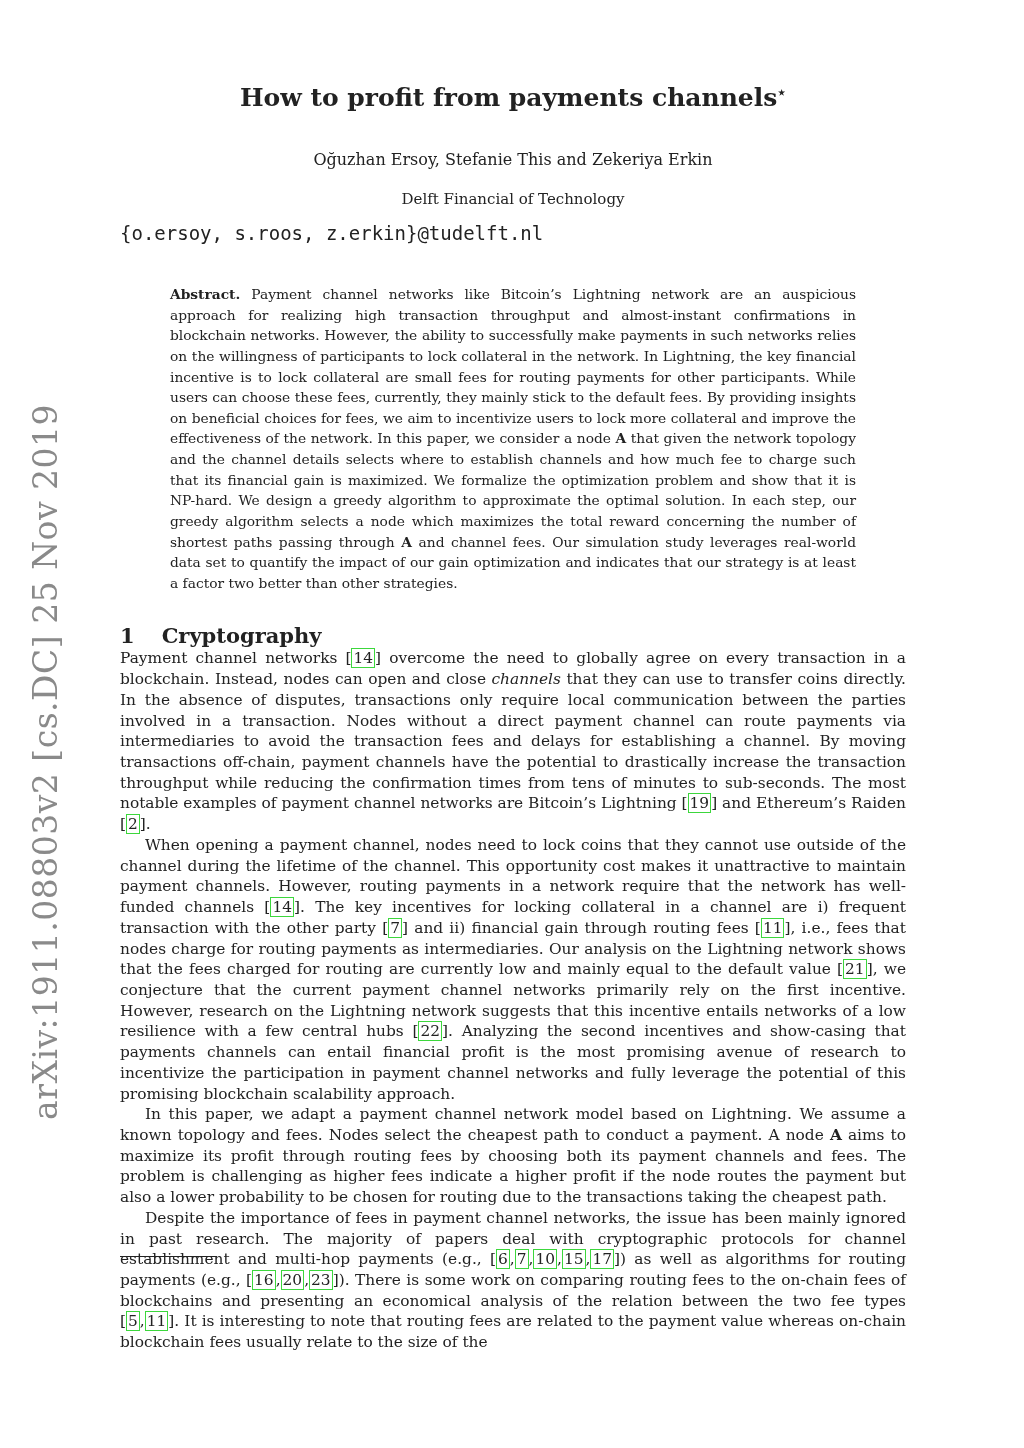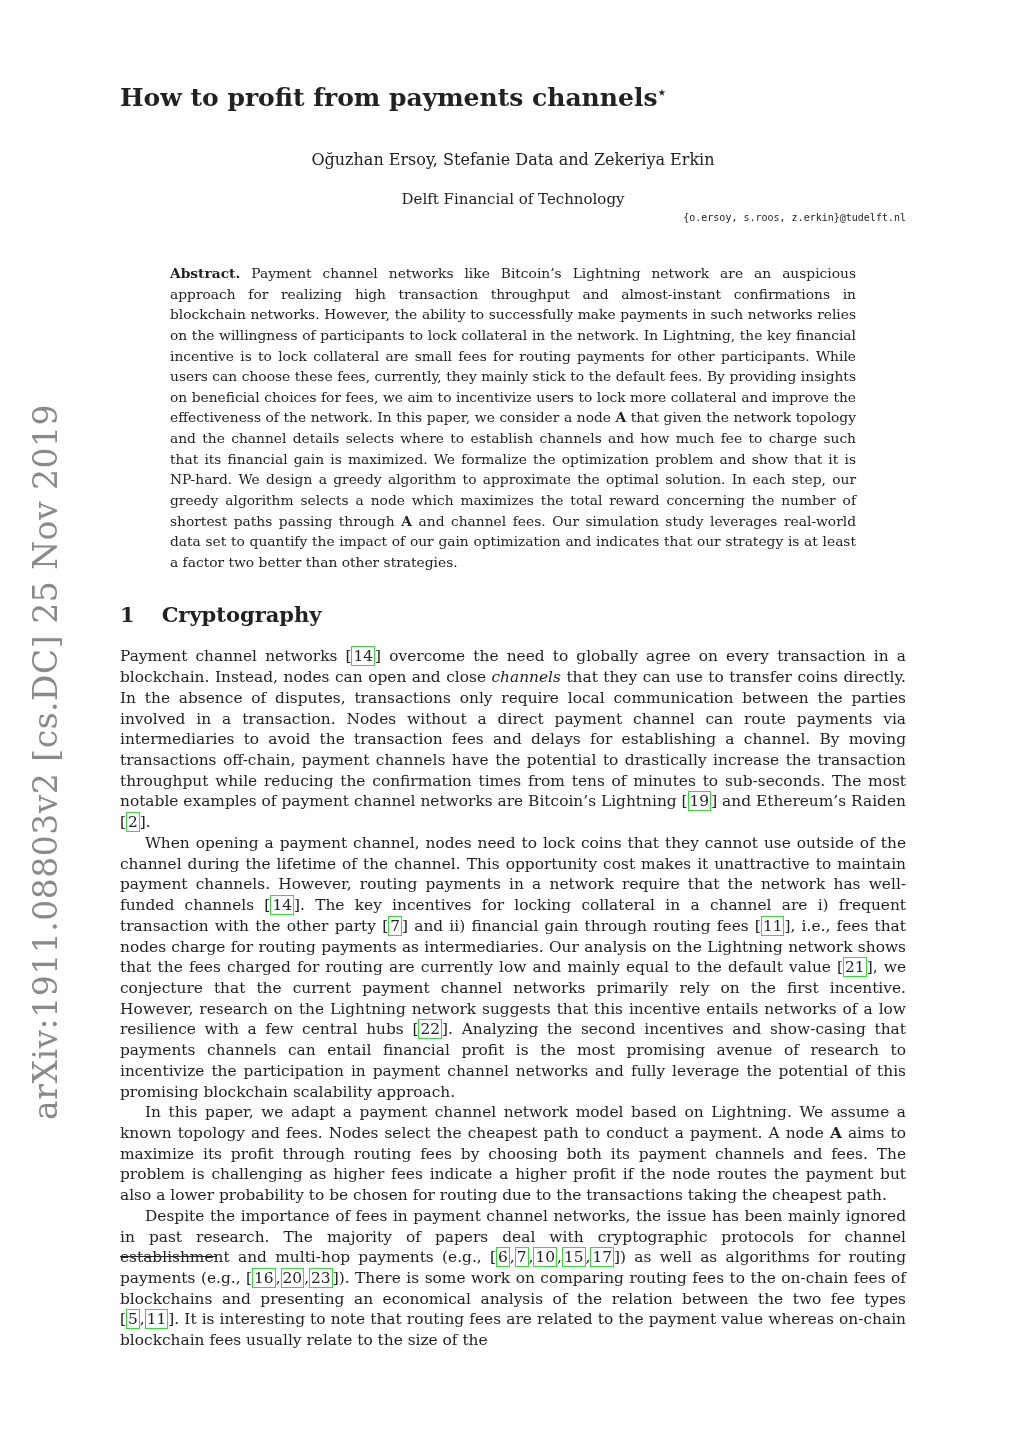--- a/index.html
+++ b/index.html
@@ -11,37 +11,37 @@
   }
   .arxiv-stamp {
     position:absolute; left:45px; top:762px;
     transform:translate(-50%,-50%) rotate(-90deg);
     white-space:nowrap;
     font-size:33px; letter-spacing:0.5px;
     color:var(--sidebar-gray,#8a8a8a);
   }
   .main-col { position:absolute; left:120px; top:84px; width:786px; }
   .paper-title {
-    font-size:25px; font-weight:bold; line-height:1.15;
+    text-align:center; font-size:25px; font-weight:bold; line-height:1.15;
   }
   .paper-title sup { font-size:14px; }
   .authors-line { text-align:center; margin-top:37px; font-size:16px; }
   .affiliation-line { text-align:center; margin-top:21px; font-size:15px; }
   .email-line {
-    text-align:right; margin-top:4px; font-size:10px;
+    text-align:left; margin-top:14px; font-size:19px;
     font-family:"DejaVu Sans Mono", monospace;
   }
   .abstract-block {
     margin:40px 50px 0 50px;
     font-size:13.8px; line-height:1.495; text-align:justify;
   }
   .abstract-label { font-weight:bold; }
   .section-heading { margin-top:30px; font-size:21px; font-weight:bold; }
   .section-number { display:inline-block; margin-right:27px; }
-  .body-text { margin-top:19px; font-size:15.4px; line-height:1.345; text-align:justify; }
+  .body-text { font-size:15.4px; line-height:1.345; text-align:justify; }
   .body-text p { margin:0; }
   .body-text p.ind { text-indent:25px; }
   .cite {
     border:1.5px solid var(--cite-green,#3cd73c);
     padding:0 1px;
   }
   .footnote-block { position:absolute; left:120px; top:1256px; width:786px; }
   .footnote-rule { width:97px; border-top:1.6px solid #222222; margin-bottom:7px; }
   .footnote-body { padding-left:15px; max-width:748px; font-size:13.6px; line-height:1.5; text-align:justify; }
   .footnote-marker { display:inline-block; width:15px; margin-left:-15px; font-size:11px; vertical-align:3px; }
@@ -50,21 +50,21 @@
 </style>
 </head>
 <body>
 
 <div class="arxiv-stamp">arXiv:1911.08803v2  [cs.DC]  25 Nov 2019</div>
 
 <div class="main-col">
 
   <div class="paper-title"><span>How to profit from payments channels</span><sup>⋆</sup></div>
 
-  <div class="authors-line">Oğuzhan Ersoy, Stefanie Data and Zekeriya Erkin</div>
+  <div class="authors-line">Oğuzhan Ersoy, Stefanie This and Zekeriya Erkin</div>
 
   <div class="affiliation-line">Delft Financial of Technology</div>
 
   <div class="email-line">{o.ersoy, s.roos, z.erkin}@tudelft.nl</div>
 
   <div class="abstract-block"><span class="abstract-label">Abstract.</span><span> Payment channel networks like Bitcoin’s Lightning network are an auspicious approach for realizing high transaction throughput and almost-instant confirmations in blockchain networks. However, the ability to successfully make payments in such networks relies on the willingness of participants to lock collateral in the network. In Lightning, the key financial incentive is to lock collateral are small fees for routing payments for other participants. While users can choose these fees, currently, they mainly stick to the default fees. By providing insights on beneficial choices for fees, we aim to incentivize users to lock more collateral and improve the effectiveness of the network. In this paper, we consider a node <b>A</b> that given the network topology and the channel details selects where to establish channels and how much fee to charge such that its financial gain is maximized. We formalize the optimization problem and show that it is NP-hard. We design a greedy algorithm to approximate the optimal solution. In each step, our greedy algorithm selects a node which maximizes the total reward concerning the number of shortest paths passing through <b>A</b> and channel fees. Our simulation study leverages real-world data set to quantify the impact of our gain optimization and indicates that our strategy is at least a factor two better than other strategies.</span></div>
 
   <div class="section-heading"><span class="section-number">1</span><span>Cryptography</span></div>
 
   <div class="body-text">

